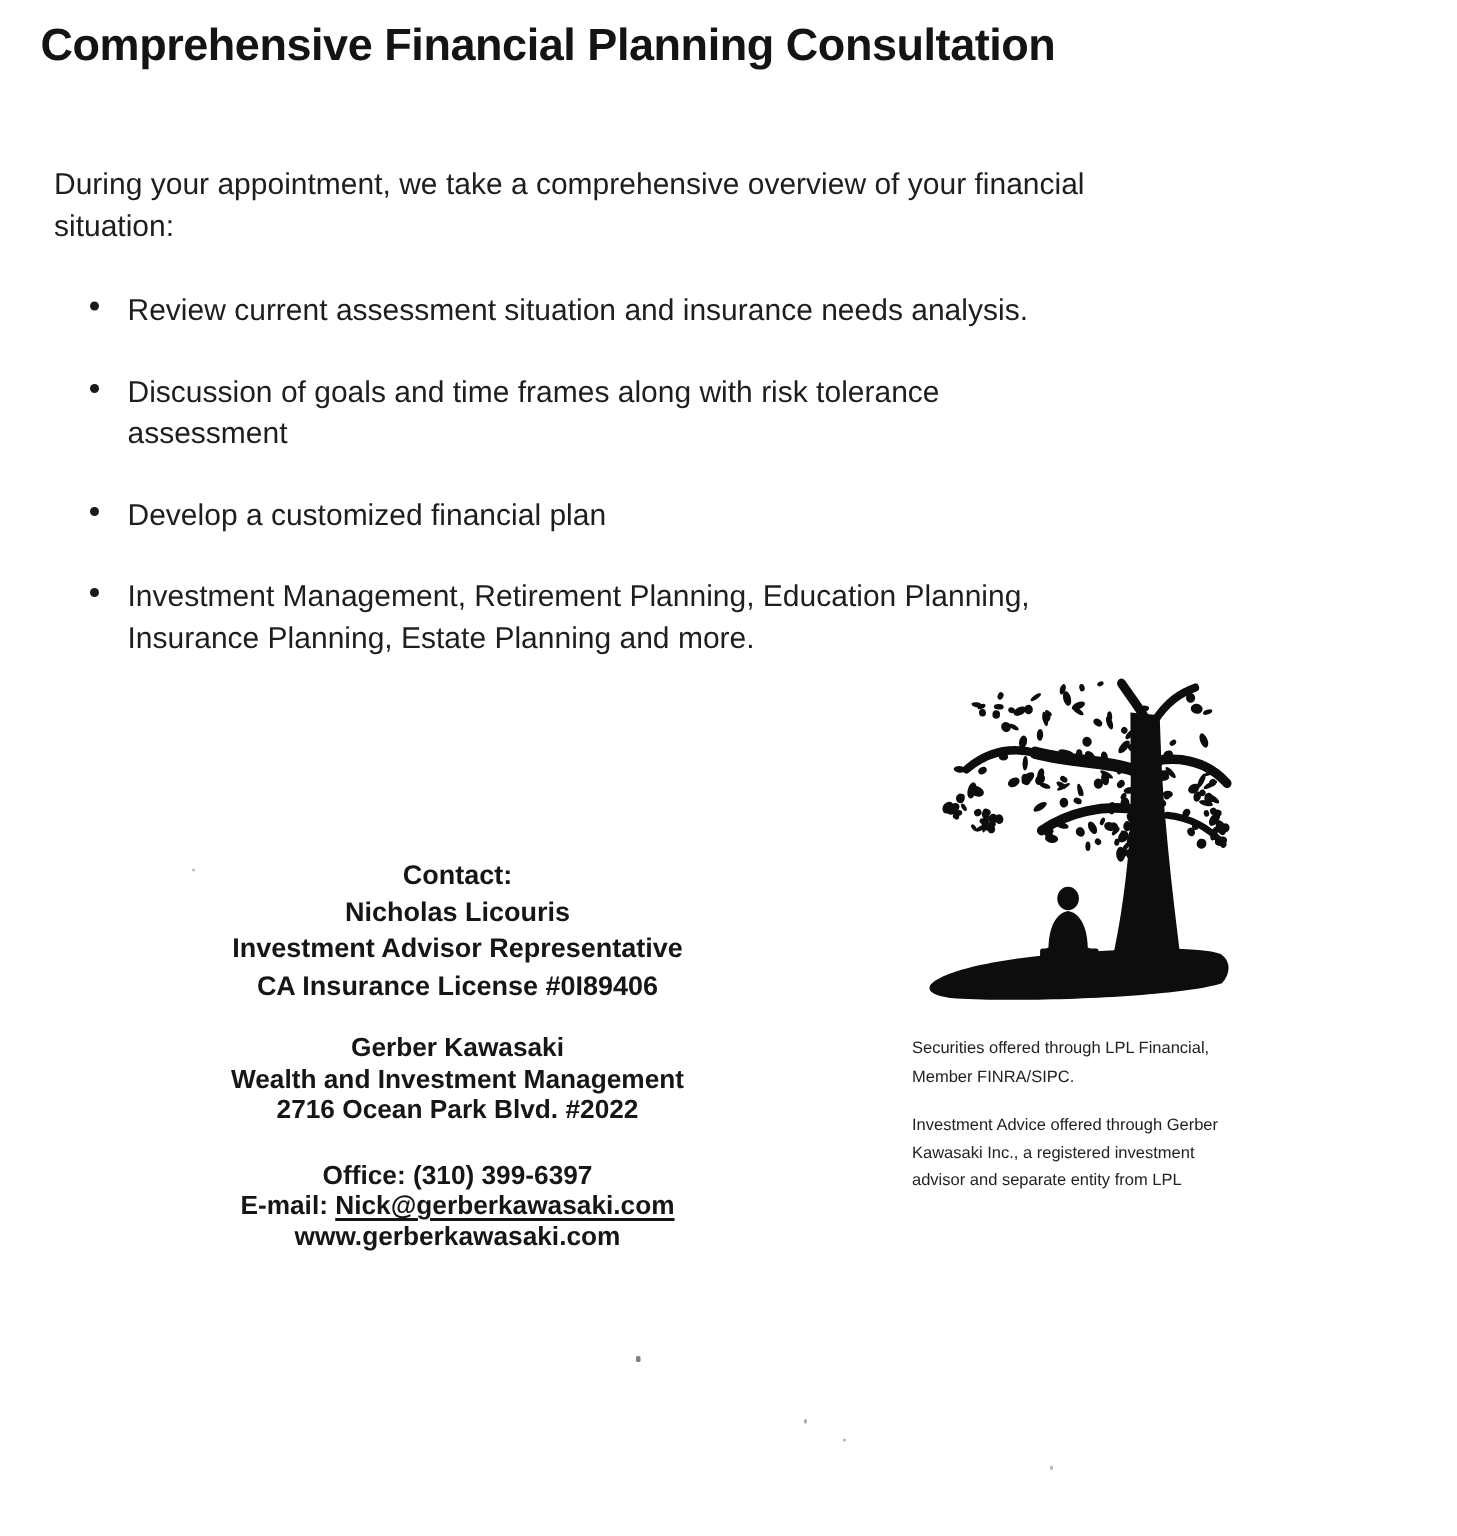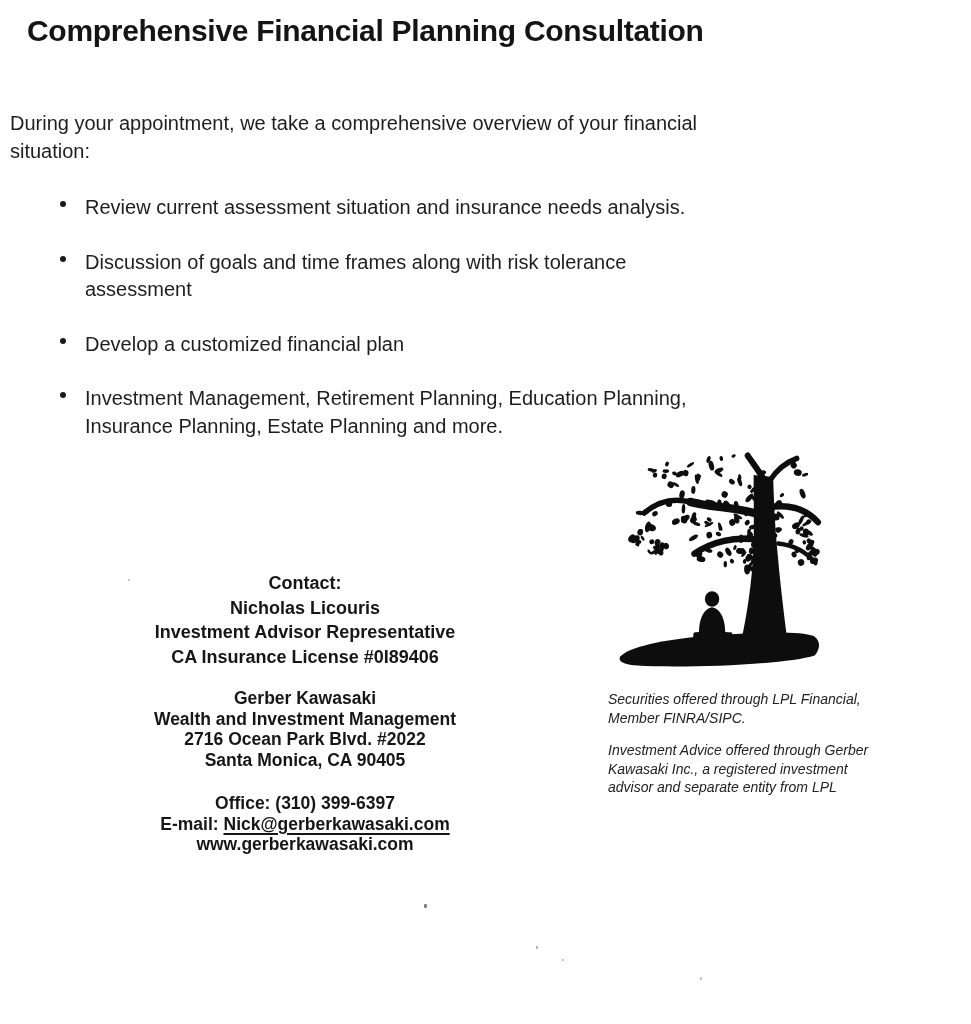--- a/index.html
+++ b/index.html
@@ -21,21 +21,21 @@
     position: absolute;
     left: 27px; top: 14px;
     font-size: 30px;
     font-weight: 700;
     letter-spacing: -0.3px;
     color: #141414;
     white-space: nowrap;
   }
   .intro {
     position: absolute;
-    left: 10px; top: 109px;
+    left: 36px; top: 109px;
     width: 880px;
     font-size: 20px;
     line-height: 28px;
     white-space: pre-line;
     color: #1e1e1e;
   }
   .bullets {
     position: absolute;
     left: 58px; top: 194px;
     width: 800px;
@@ -79,25 +79,24 @@
   }
 
   .tree-figure {
     position: absolute;
     left: 612px; top: 451px;
     width: 212px; height: 222px;
   }
   .disclaimer {
     position: absolute;
     width: 320px;
-    font-size: 14px;
+    font-size: 11px;
     line-height: 18.6px;
     white-space: pre-line;
     color: #222;
-    font-style: italic;
   }
   .disclaimer.first  { left: 608px; top: 690px; }
   .disclaimer.second { left: 608px; top: 741px; }
 
   .speck {
     position: absolute;
     background: #555;
     border-radius: 1px;
     opacity: 0.75;
   }
@@ -137,21 +136,20 @@
     <div class="contact-group-1">
       <div>Contact:</div>
       <div>Nicholas Licouris</div>
       <div>Investment Advisor Representative</div>
       <div>CA Insurance License #0I89406</div>
     </div>
     <div class="contact-group-2">
       <div>Gerber Kawasaki</div>
       <div>Wealth and Investment Management</div>
       <div>2716 Ocean Park Blvd. #2022</div>
-      <div>Santa Monica, CA 90405</div>
     </div>
     <div class="contact-group-3">
       <div>Office: (310) 399-6397</div>
       <div>
         <span>E-mail:</span>
         <span class="email-link">Nick@gerberkawasaki.com</span>
       </div>
       <div>www.gerberkawasaki.com</div>
     </div>
   </div>

